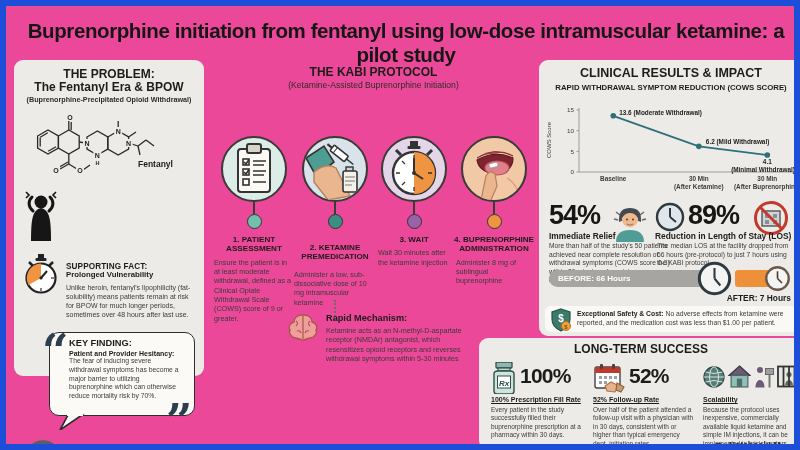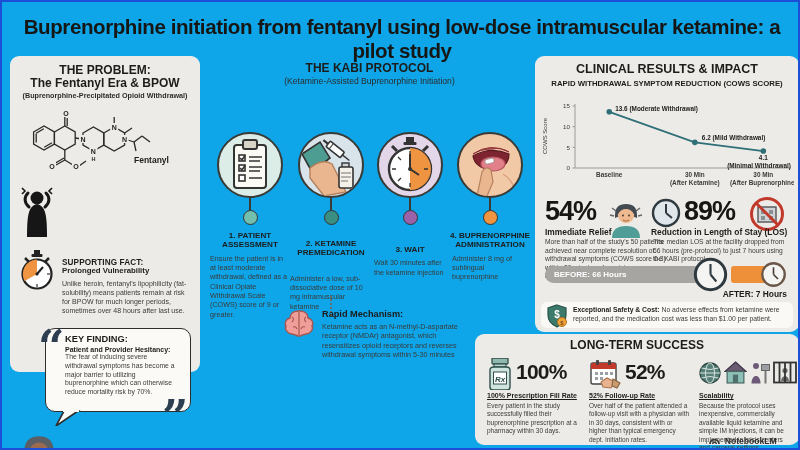--- a/index.html
+++ b/index.html
@@ -3,21 +3,21 @@
 <meta charset="utf-8">
 <style>
   :root{
     --card:#edebe7; --ink:#1c1c1a; --body:#3b3b38;
     --teal:#3e8e86; --orange:#ee8f3a; --purple:#9a62a8;
     --line:#2e6f78; --bargray:#a7a5a2; --navy:#2c3e50;
   }
   *{margin:0;padding:0;box-sizing:border-box}
   html,body{background:#9a9893}
   body{font-family:"Liberation Sans",sans-serif;color:var(--ink)}
-  #canvas{position:relative;width:800px;height:450px;background:#0ea5e9;border:2px solid #1d4ed8;overflow:hidden}
+  #canvas{position:relative;width:800px;height:450px;background:#ec4899;border:6px solid #1d4ed8;overflow:hidden}
   .abs{position:absolute}
   .card{position:absolute;background:var(--card);border-radius:9px}
   .c{text-align:center}
   .b{font-weight:bold}
   .title{font-size:20.5px;font-weight:bold;letter-spacing:-0.4px;color:#161614}
   .sec-h{font-size:12px;font-weight:bold;line-height:1.1}
   .sec-sub{font-size:7.2px;font-weight:600;color:#2c2c2a}
   .lbl{font-size:8.2px;font-weight:bold;letter-spacing:0.1px}
   .sublbl{font-size:7.8px;font-weight:bold;line-height:1.15}
   .para{font-size:7px;font-weight:500;line-height:1.3;color:var(--body)}
@@ -193,21 +193,21 @@
         <rect x="42" y="29" width="7" height="5" fill="#cfd4d6" stroke="#333" stroke-width="1.4"></rect>
         <rect x="39" y="33" width="14" height="21" rx="2" fill="#f4f1e8" stroke="#333" stroke-width="1.6"></rect>
         <line x1="41" y1="39" x2="51" y2="39" stroke="#777" stroke-width="1"></line>
         <line x1="41" y1="43" x2="51" y2="43" stroke="#777" stroke-width="1"></line>
         <line x1="41" y1="47" x2="48" y2="47" stroke="#777" stroke-width="1"></line>
       </svg>
     </div>
     <div class="stem"></div>
     <div class="dot dot2"></div>
     <div class="step-title" style="margin-top:14px">2. KETAMINE PREMEDICATION</div>
-    <div class="step-body" style="margin-top:16px">Administer a low, sub-dissociative dose of 10 mg intramuscular ketamine</div>
+    <div class="step-body" style="margin-top:8px">Administer a low, sub-dissociative dose of 10 mg intramuscular ketamine</div>
   </div>
 
   <div class="abs" style="left:372px;top:130px;width:72px">
     <div class="circle bg3">
       <svg width="62" height="62" viewBox="0 0 62 62" style="position:absolute;left:0;top:0">
         <rect x="27" y="3" width="8" height="5" fill="#333"></rect>
           <rect x="24.5" y="8" width="13" height="3" rx="1" fill="#333"></rect>
         <line x1="13" y1="12" x2="18" y2="17" stroke="#333" stroke-width="3"></line>
         <line x1="49" y1="12" x2="44" y2="17" stroke="#333" stroke-width="3"></line>
         <circle cx="31" cy="35" r="21" fill="#fff" stroke="#333" stroke-width="2.4"></circle>
@@ -220,21 +220,21 @@
           <line x1="19" y1="23" x2="22" y2="26"></line>
             <line x1="19" y1="47" x2="22" y2="44"></line>
         </g>
         <line x1="31" y1="35" x2="31" y2="20" stroke="#333" stroke-width="2"></line>
         <line x1="31" y1="35" x2="40" y2="41" stroke="#333" stroke-width="2"></line>
         <circle cx="31" cy="35" r="2" fill="#333"></circle>
       </svg>
     </div>
     <div class="stem"></div>
     <div class="dot dot3"></div>
-    <div class="step-title" style="margin-top:20px">3. WAIT</div>
+    <div class="step-title" style="margin-top:6px">3. WAIT</div>
     <div class="step-body" style="margin-top:4px">Wait 30 minutes after the ketamine injection</div>
   </div>
 
   <div class="abs" style="left:446px;top:130px;width:84px">
     <div class="circle bg4">
       <svg width="62" height="62" viewBox="0 0 62 62" style="position:absolute;left:0;top:0">
         <path d="M14,20 Q31,8 50,18 Q42,13 33,15 Q22,15 14,20 Z" fill="#c4565e" stroke="#8d3038" stroke-width="1"></path>
         <path d="M14,22 Q32,12 50,20 Q50,34 32,36 Q16,34 14,22 Z" fill="#7e2430" stroke="#5a1820" stroke-width="1.2"></path>
         <ellipse cx="34" cy="30" rx="12" ry="7" fill="#e2808a" stroke="#b85560" stroke-width="1.2"></ellipse>
         <rect x="26" y="25" width="9" height="4.5" rx="2" fill="#fff" stroke="#999" stroke-width="0.8" transform="rotate(-14 30 27)"></rect>

